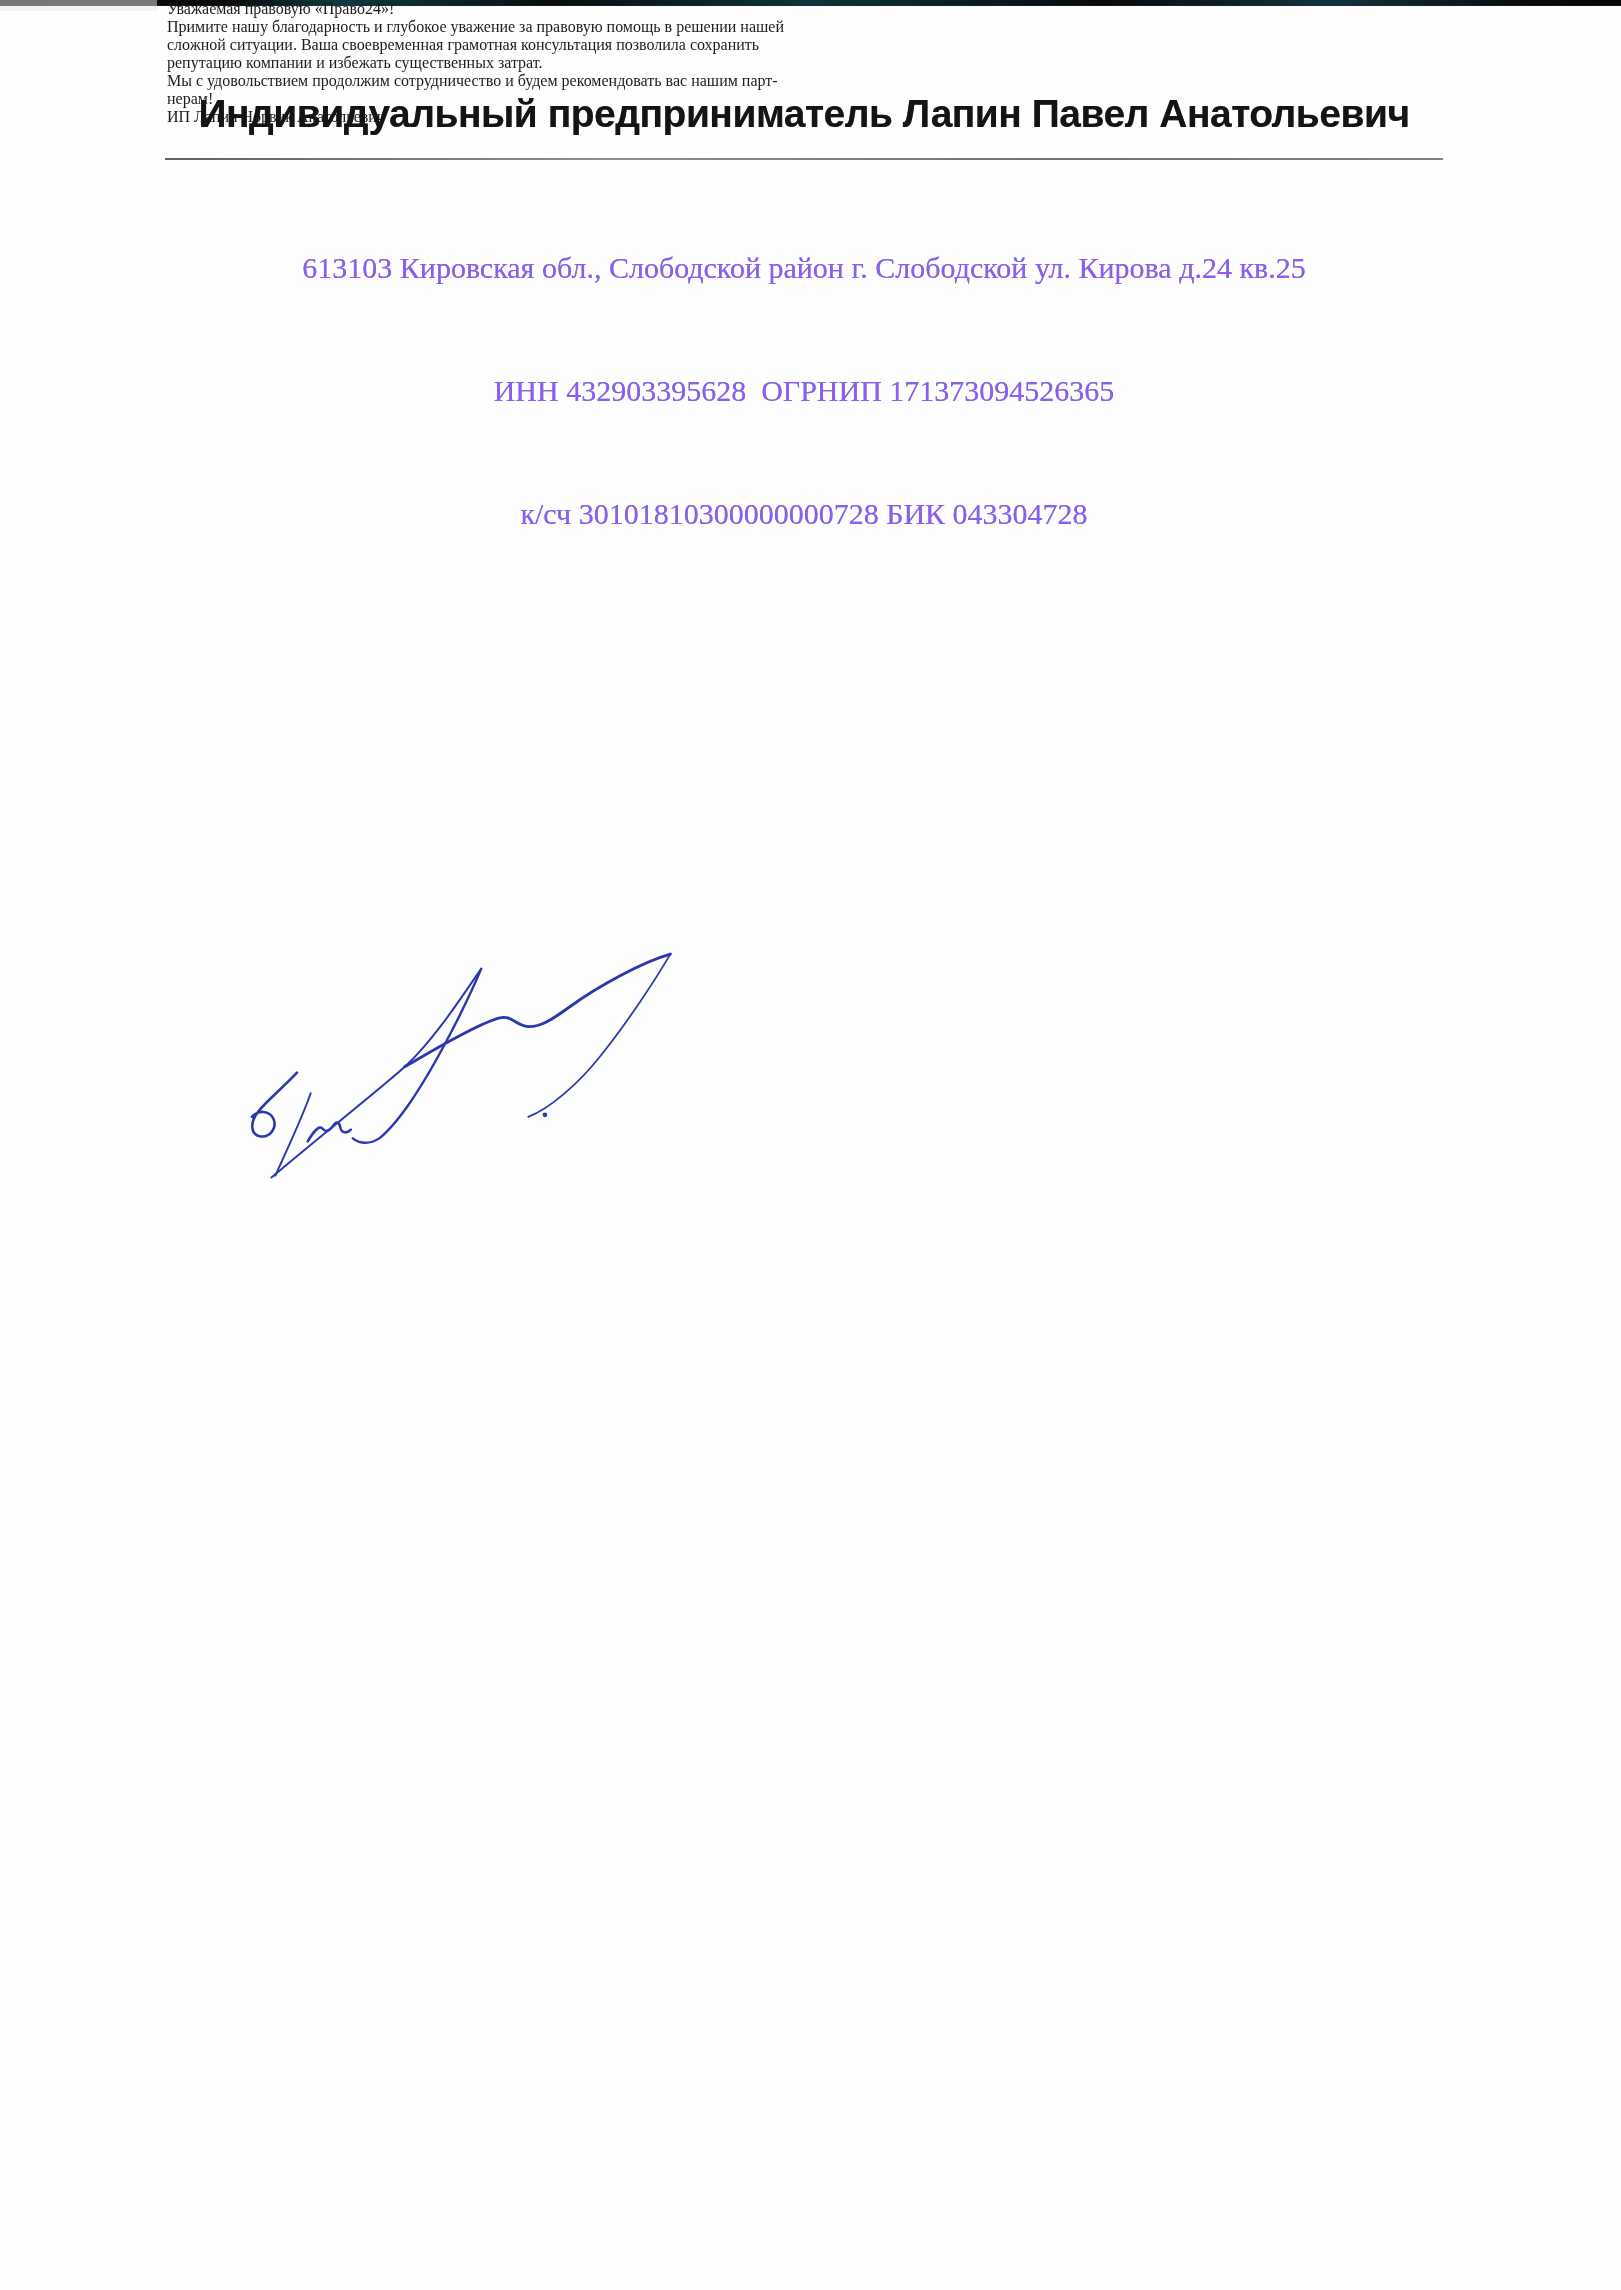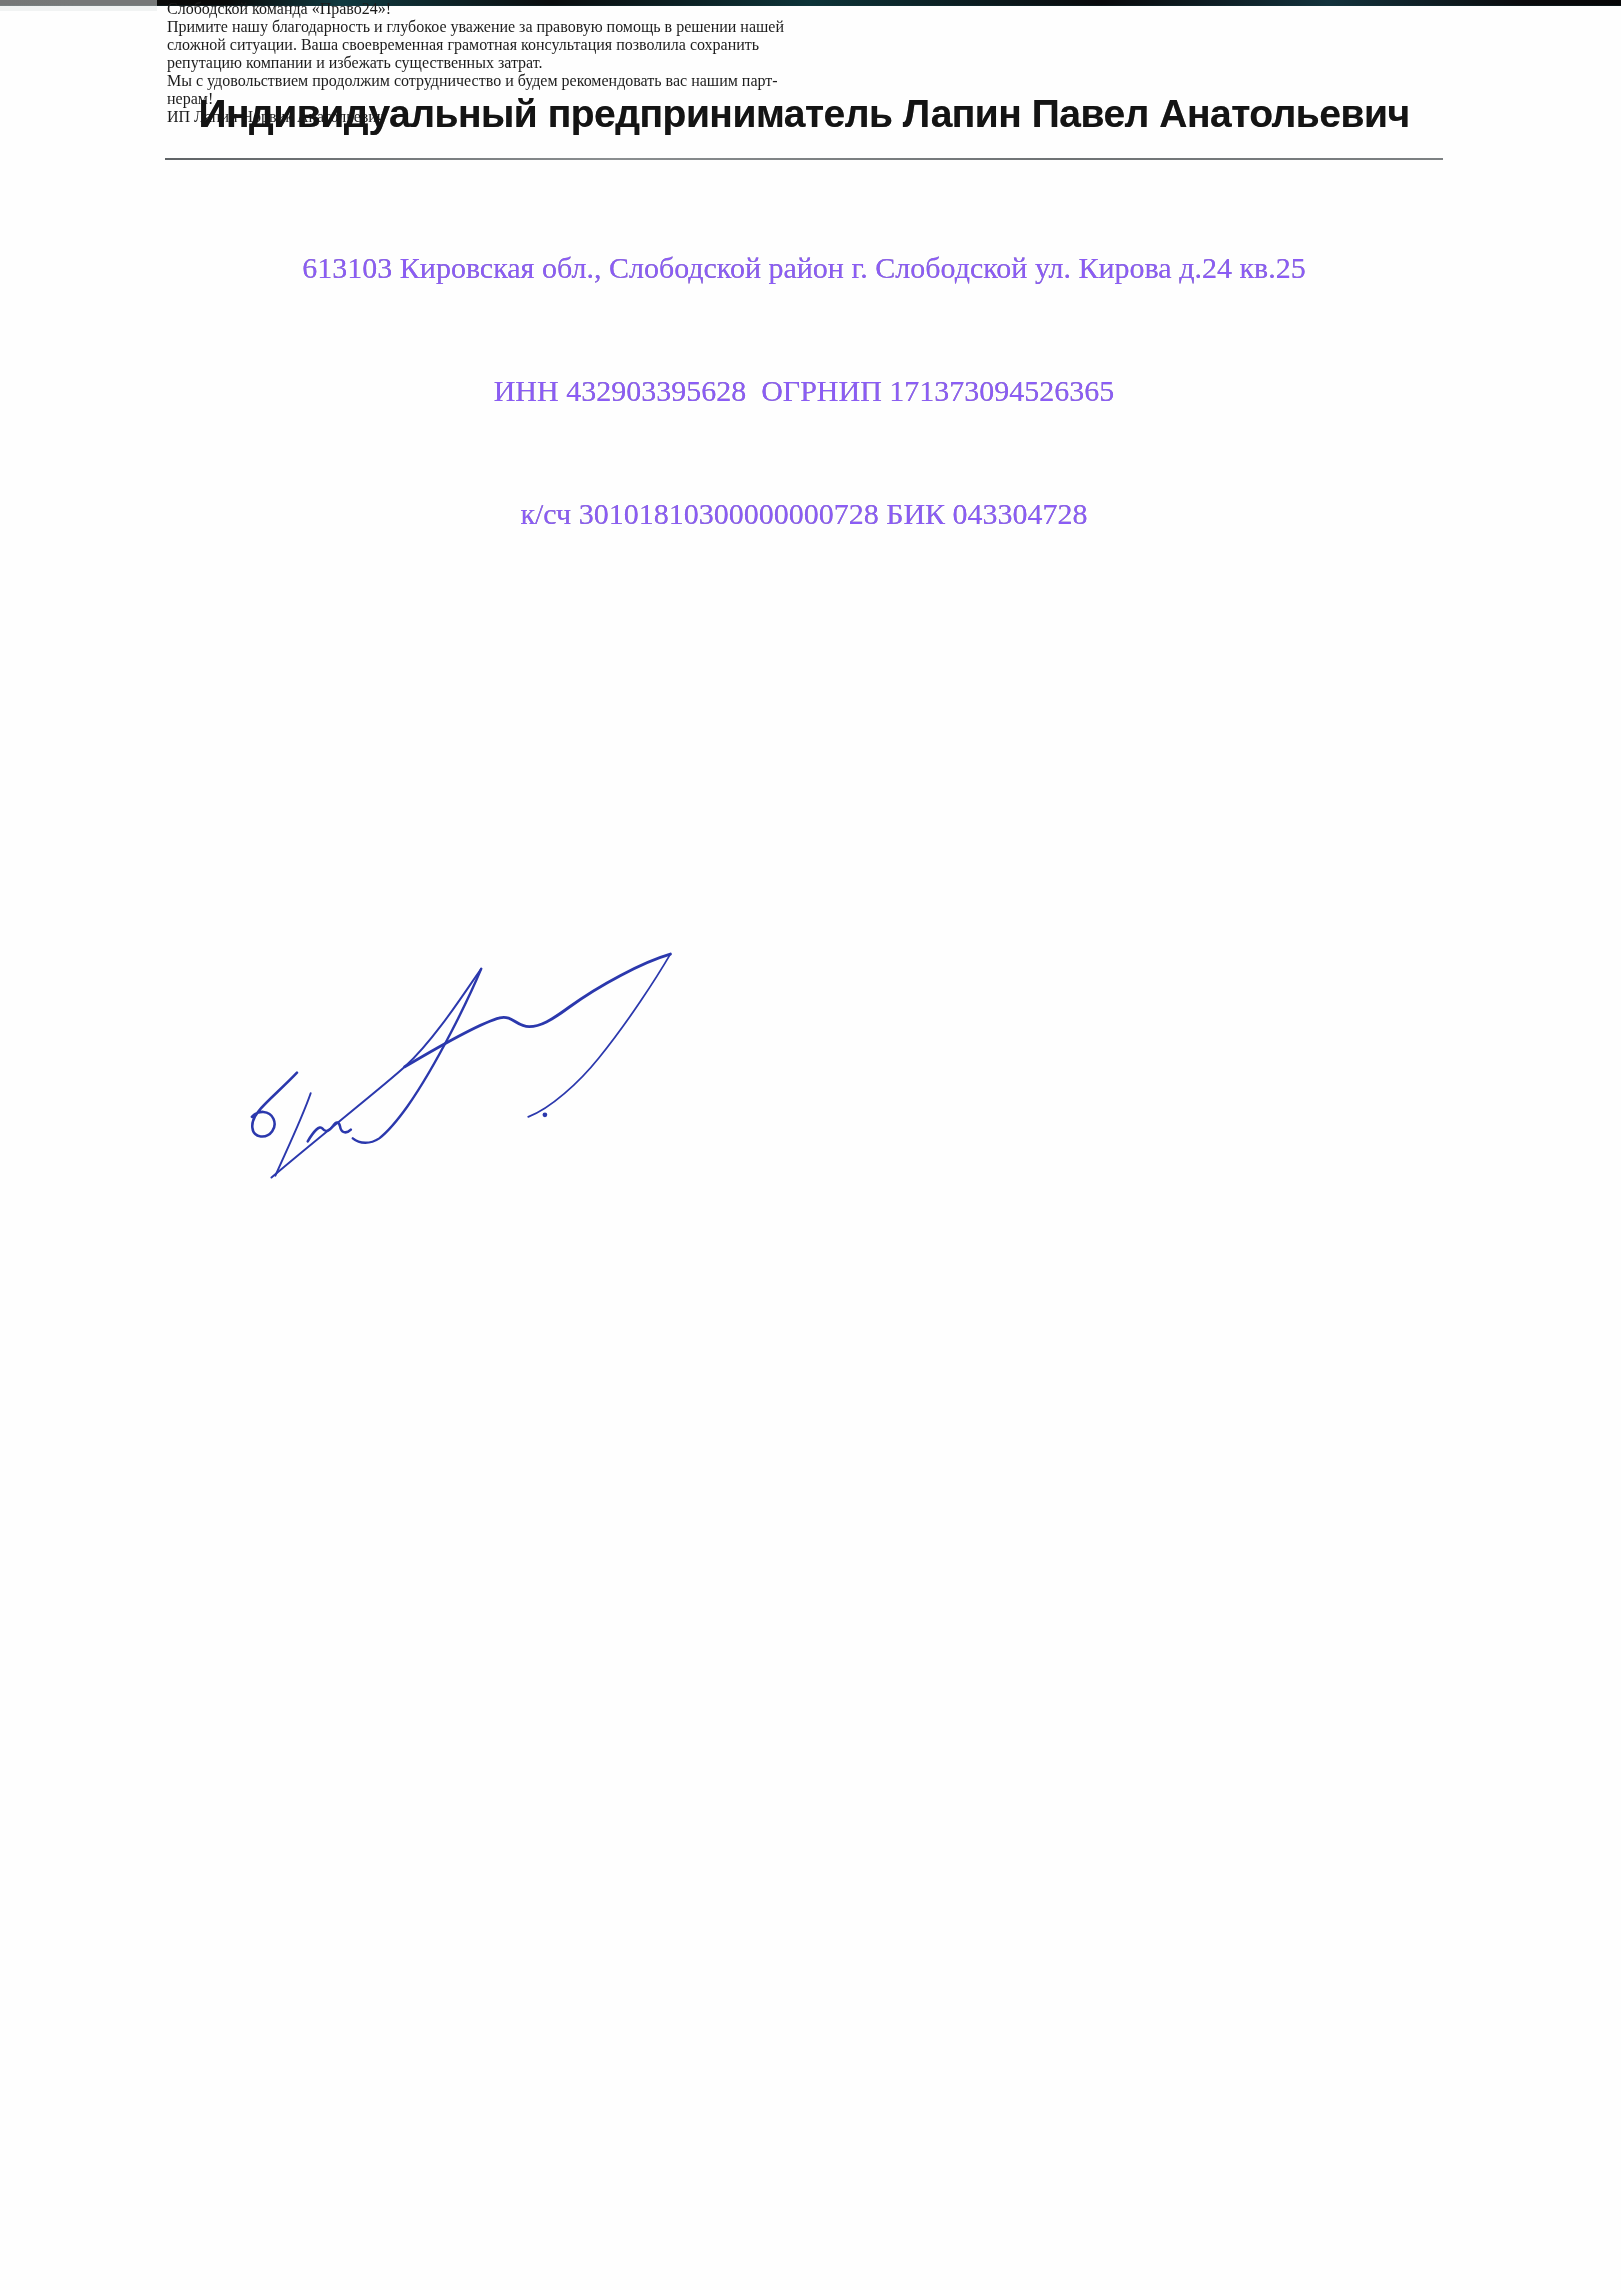--- a/index.html
+++ b/index.html
@@ -76,21 +76,21 @@
     <div class="rule-thin"></div>
 
     <div class="letterhead">
       <div>613103 Кировская обл., Слободской район г. Слободской ул. Кирова д.24 кв.25</div>
       <div>ИНН 432903395628  ОГРНИП 171373094526365</div>
       <div>к/сч 30101810300000000728 БИК 043304728</div>
     </div>
 
     <div class="rule-thick"></div>
 
-    <div class="salutation">Слободской команда «Право24»!</div>
+    <div class="salutation">Уважаемая правовую «Право24»!</div>
 
     <div class="para" id="para1">
       <div class="ln j">Примите нашу благодарность и глубокое уважение за правовую помощь в решении нашей</div>
       <div class="ln j">сложной ситуации. Ваша своевременная грамотная консультация позволила сохранить</div>
       <div class="ln l">репутацию компании и избежать существенных затрат.</div>
     </div>
 
     <div class="para" id="para2">
       <div class="ln j">Мы с удовольствием продолжим сотрудничество и будем рекомендовать вас нашим парт-</div>
       <div class="ln l">нерам!</div>

